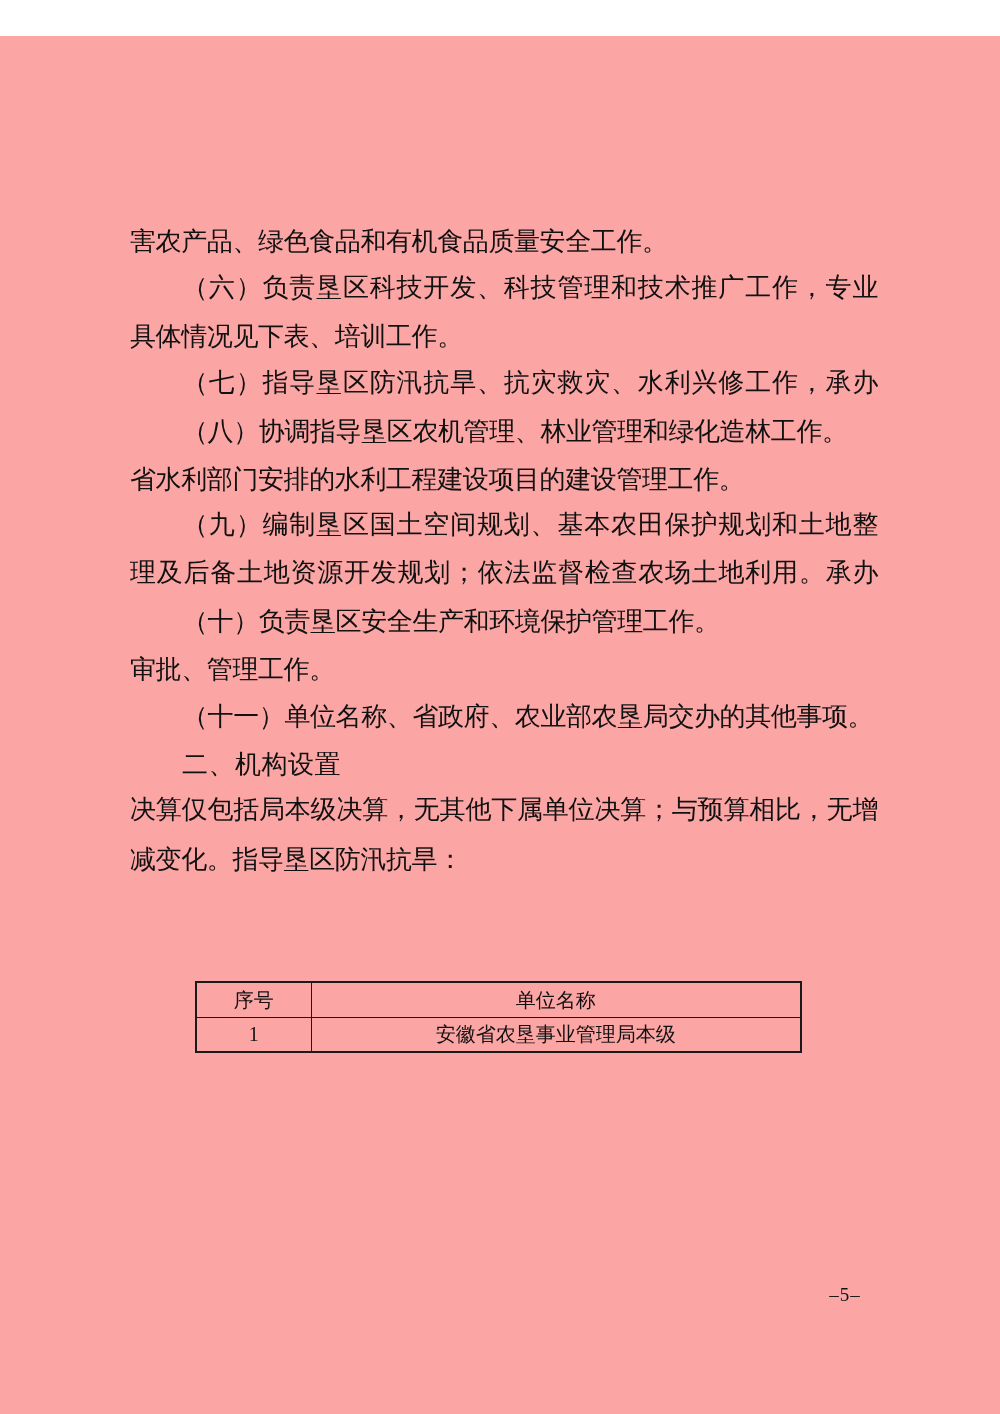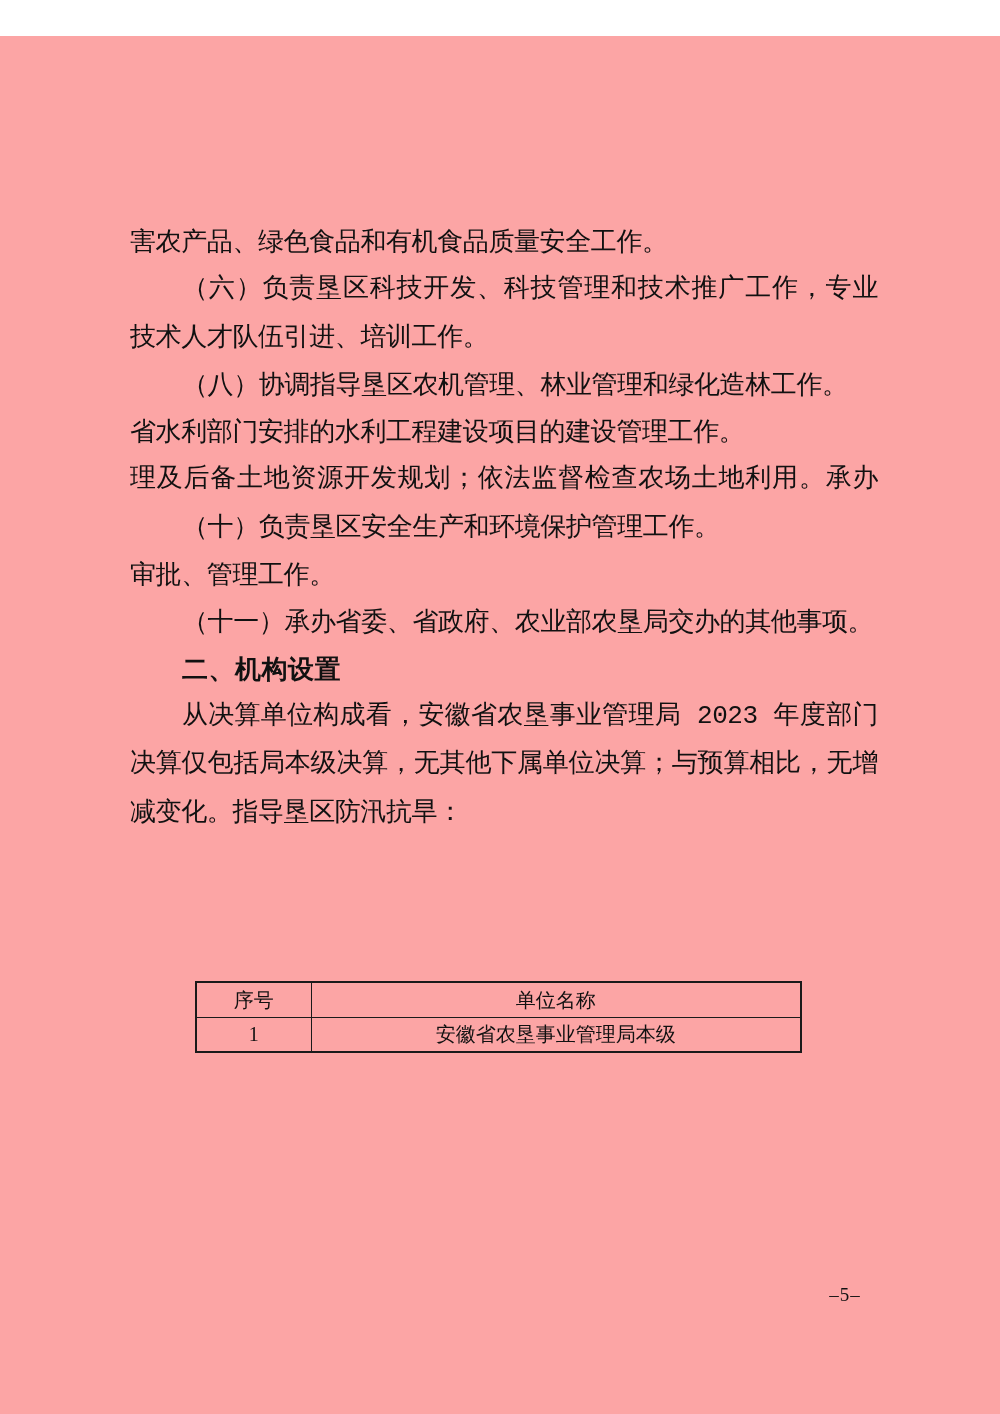--- a/index.html
+++ b/index.html
@@ -36,21 +36,21 @@
     text-align: justify;
     text-align-last: justify;
     overflow: hidden;
     font-family: Liberation Mono, monospace;
   }
   .line.indent {
     text-indent: 52px;
   }
   .line.head {
     font-family: "Liberation Sans", "DejaVu Sans", sans-serif;
-    font-weight: 700;
+    font-weight: 400;
     letter-spacing: 0.5px;
   }
   .units-table {
     position: absolute;
     left: 195px;
     top: 945px;
     width: 607px;
     border-collapse: collapse;
     table-layout: fixed;
     font-size: 20px;
@@ -79,29 +79,30 @@
   }
 </style>
 </head>
 <body>
 
 <div class="page">
 
   <div class="content" id="body-text">
       <div class="line">害农产品、绿色食品和有机食品质量安全工作。</div>
       <div class="line full indent">（六）负责垦区科技开发、科技管理和技术推广工作，专业</div>
-      <div class="line">技术人才队伍引进、培训工作。</div>
+      <div class="line">具体情况见下表、培训工作。</div>
+      <div class="line full indent">（七）指导垦区防汛抗旱、抗灾救灾、水利兴修工作，承办</div>
       <div class="line indent">（八）协调指导垦区农机管理、林业管理和绿化造林工作。</div>
       <div class="line">省水利部门安排的水利工程建设项目的建设管理工作。</div>
+      <div class="line full indent">（九）编制垦区国土空间规划、基本农田保护规划和土地整</div>
       <div class="line full">理及后备土地资源开发规划；依法监督检查农场土地利用。承办</div>
       <div class="line indent">（十）负责垦区安全生产和环境保护管理工作。</div>
       <div class="line">审批、管理工作。</div>
-      <div class="line indent">（十一）承办省委、省政府、农业部农垦局交办的其他事项。</div>
+      <div class="line indent">（十一）单位名称、省政府、农业部农垦局交办的其他事项。</div>
       <div class="line indent head">二、机构设置</div>
-      <div class="line full indent">从决算单位构成看，安徽省农垦事业管理局 2023 年度部门</div>
       <div class="line full">决算仅包括局本级决算，无其他下属单位决算；与预算相比，无增</div>
       <div class="line">减变化。指导垦区防汛抗旱：</div>
     </div>
 
   <table class="units-table">
     <colgroup>
       <col class="col-index">
       <col>
     </colgroup>
     <thead>

